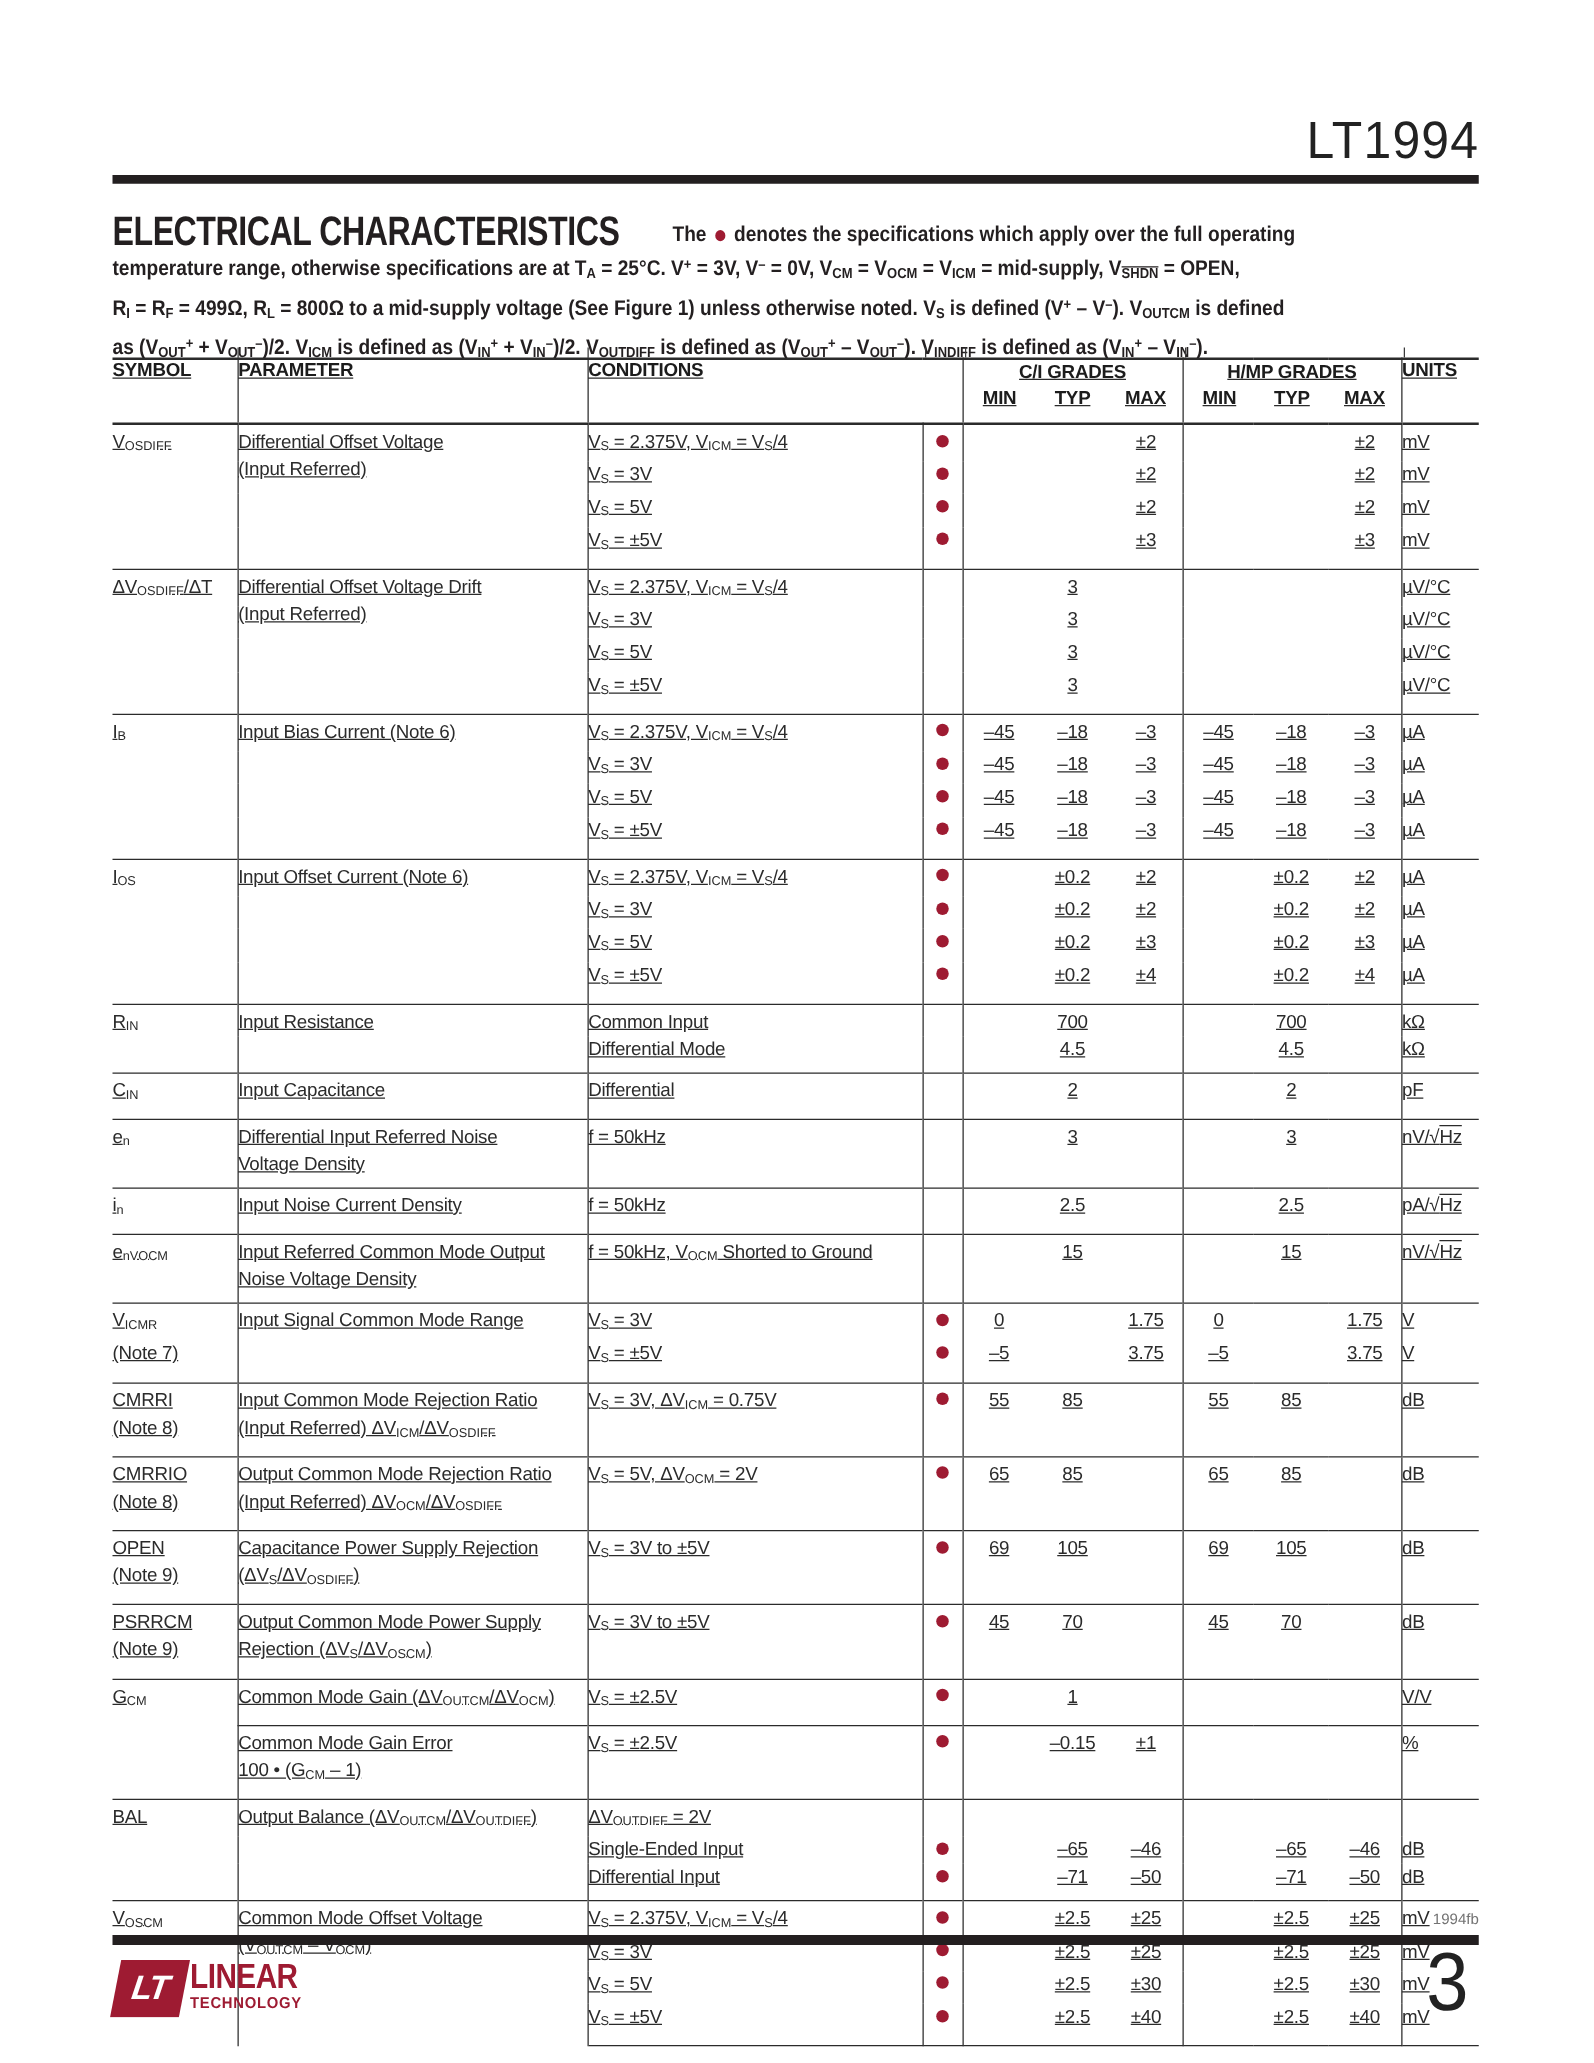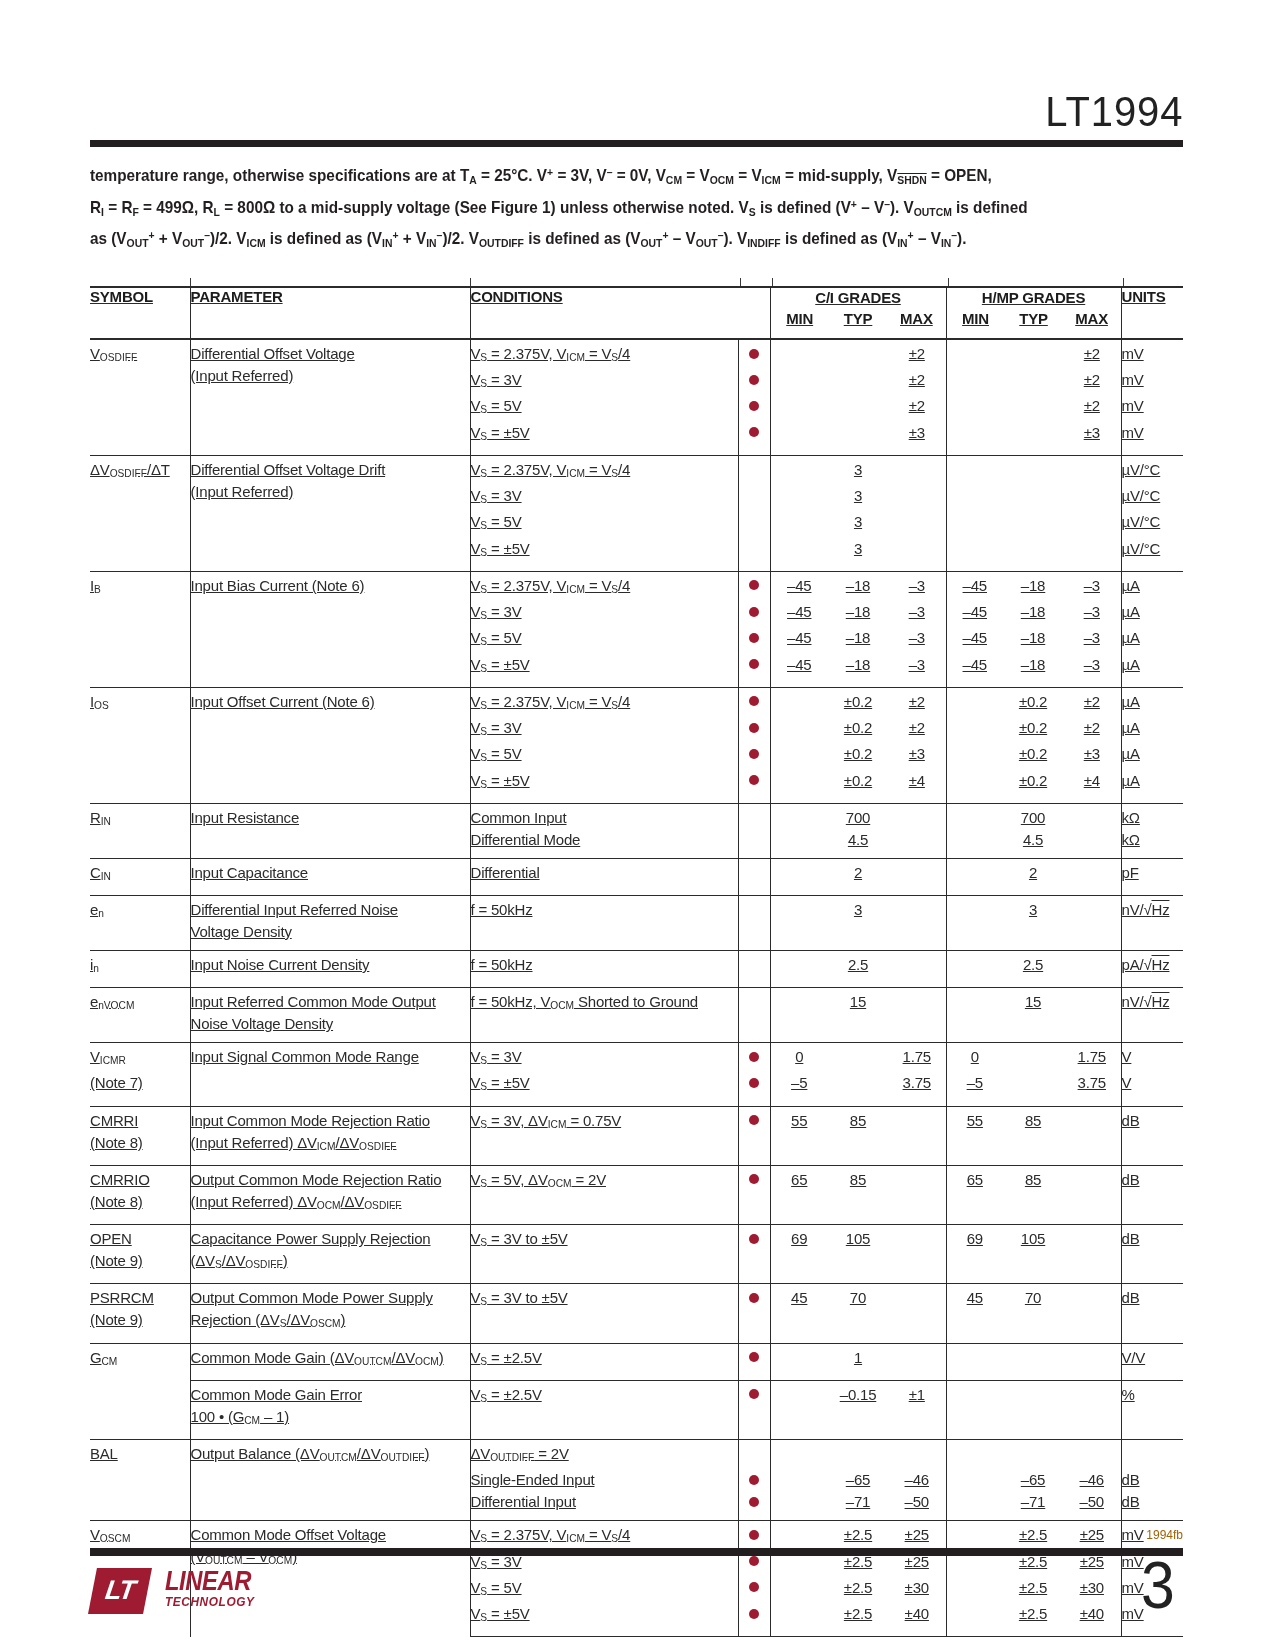--- a/index.html
+++ b/index.html
@@ -75,52 +75,56 @@
   tr.b-first > td{padding-top:3px;}
   tr.b-last > td{padding-bottom:7px;}
   tr.g-first > td{border-top:1px solid var(--line);}
   tr.b-start > td{border-top:1px solid var(--line);margin-top:14px;}
   tbody tr:last-child > td{border-bottom:1px solid var(--line);}
   .dot{
     display:inline-block;width:10px;height:10px;border-radius:50%;
     background:var(--red);vertical-align:middle;margin-bottom:3px;
   }
   
-  .doc-code{position:absolute;top:1528px;right:92px;font-size:12px;color:#a16207;}
+  .doc-code{position:absolute;top:1528px;right:92px;font-size:12px;color:#737373;}
   .footer-rule{position:absolute;top:1548px;left:90px;width:1093px;height:8px;background:#231f20;}
   .page-number{
     position:absolute;top:1552px;right:100px;font-size:66px;font-weight:400;
     color:#222;transform:scaleX(0.92);transform-origin:right top;line-height:1;
   }
   .logo{position:absolute;top:1568px;left:88px;display:flex;align-items:flex-start;}
   .logo-mark{
     position:relative;width:64px;height:46px;background:var(--red);
     clip-path:polygon(14% 0, 100% 0, 86% 100%, 0 100%);
   }
   .logo-mark span{
     position:absolute;left:50%;top:50%;transform:translate(-50%,-52%) skewX(-8deg);
     color:#fff;font-weight:bold;font-style:italic;font-size:27px;letter-spacing:-1px;
   }
-  .logo-text{margin-left:13px;color:var(--red);font-style:italic;}
+  .logo-text{margin-left:0;color:var(--red);}
   .logo-linear{
     font-size:28px;font-weight:bold;letter-spacing:-0.5px;line-height:26px;
     transform:scaleX(0.85);transform-origin:left top;
   }
   .logo-tech{
     font-size:12.5px;font-weight:bold;letter-spacing:0.6px;line-height:14px;margin-top:1px;
     transform:scaleX(0.95);transform-origin:left top;
   }
 </style>
 </head>
 <body>
 
 <div class="part-number">LT1994</div>
 <div class="top-rule"></div>
 
 <div class="title-block">
+  <div class="title-row">
+    <h1 class="sec-title">ELECTRICAL CHARACTERISTICS</h1>
+    <div class="intro-line intro-first">The <span class="reddot-inline"></span> denotes the specifications which apply over the full operating</div>
+  </div>
   <div class="intro-line">temperature range, otherwise specifications are at T<span class="sb">A</span> = 25°C. V<span class="sp">+</span> = 3V, V<span class="sp">–</span> = 0V, V<span class="sb">CM</span> = V<span class="sb">OCM</span> = V<span class="sb">ICM</span> = mid-supply, V<span class="sb ov">SHDN</span> = OPEN,</div>
   <div class="intro-line">R<span class="sb">I</span> = R<span class="sb">F</span> = 499Ω, R<span class="sb">L</span> = 800Ω to a mid-supply voltage (See Figure 1) unless otherwise noted. V<span class="sb">S</span> is defined (V<span class="sp">+</span> – V<span class="sp">–</span>). V<span class="sb">OUTCM</span> is defined</div>
   <div class="intro-line">as (V<span class="sb">OUT</span><span class="sp">+</span> + V<span class="sb">OUT</span><span class="sp">–</span>)/2. V<span class="sb">ICM</span> is defined as (V<span class="sb">IN</span><span class="sp">+</span> + V<span class="sb">IN</span><span class="sp">–</span>)/2. V<span class="sb">OUTDIFF</span> is defined as (V<span class="sb">OUT</span><span class="sp">+</span> – V<span class="sb">OUT</span><span class="sp">–</span>). V<span class="sb">INDIFF</span> is defined as (V<span class="sb">IN</span><span class="sp">+</span> – V<span class="sb">IN</span><span class="sp">–</span>).</div>
 </div>
 
 <div class="tbl-wrap">
   <div class="tick" style="left:100px"></div>
   <div class="tick" style="left:380px"></div>
   <div class="tick" style="left:650px"></div>
   <div class="tick" style="left:682px"></div>

